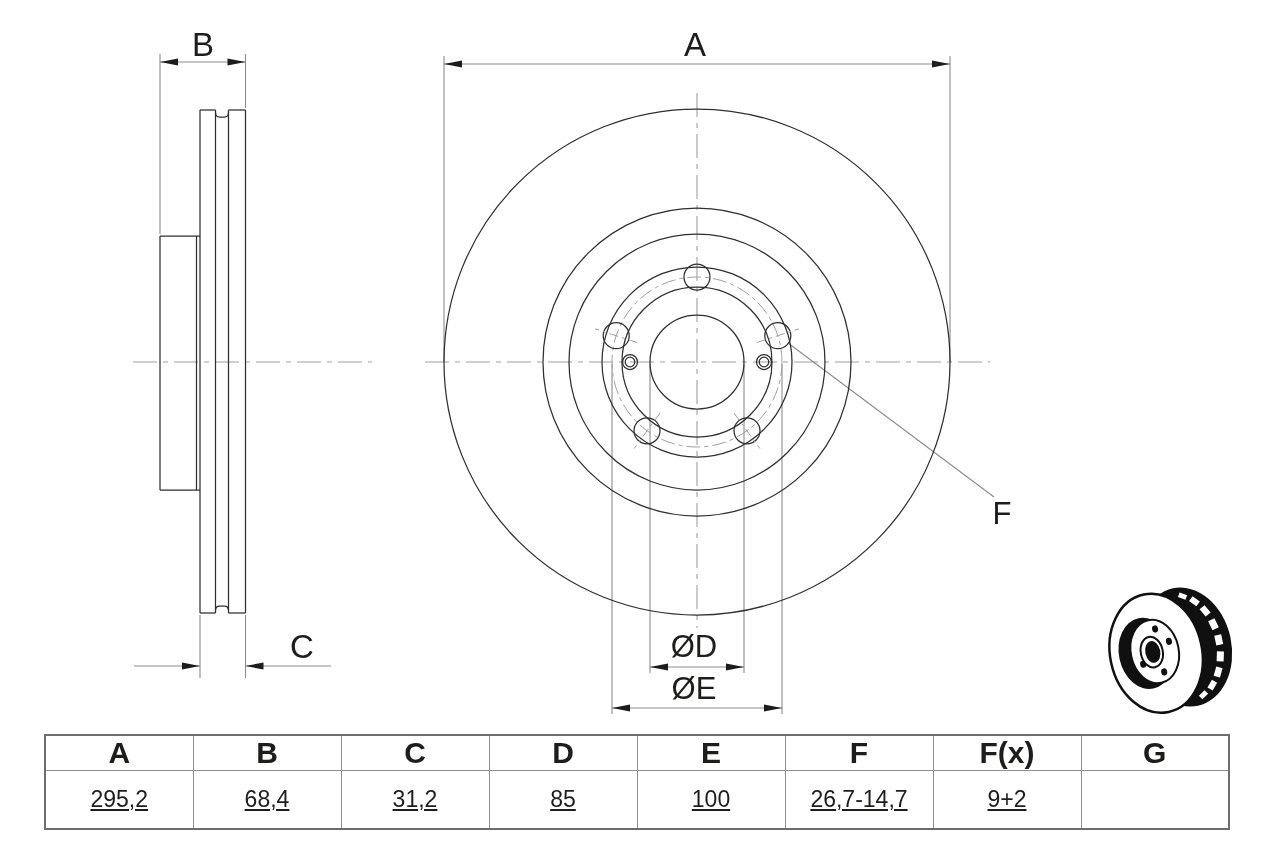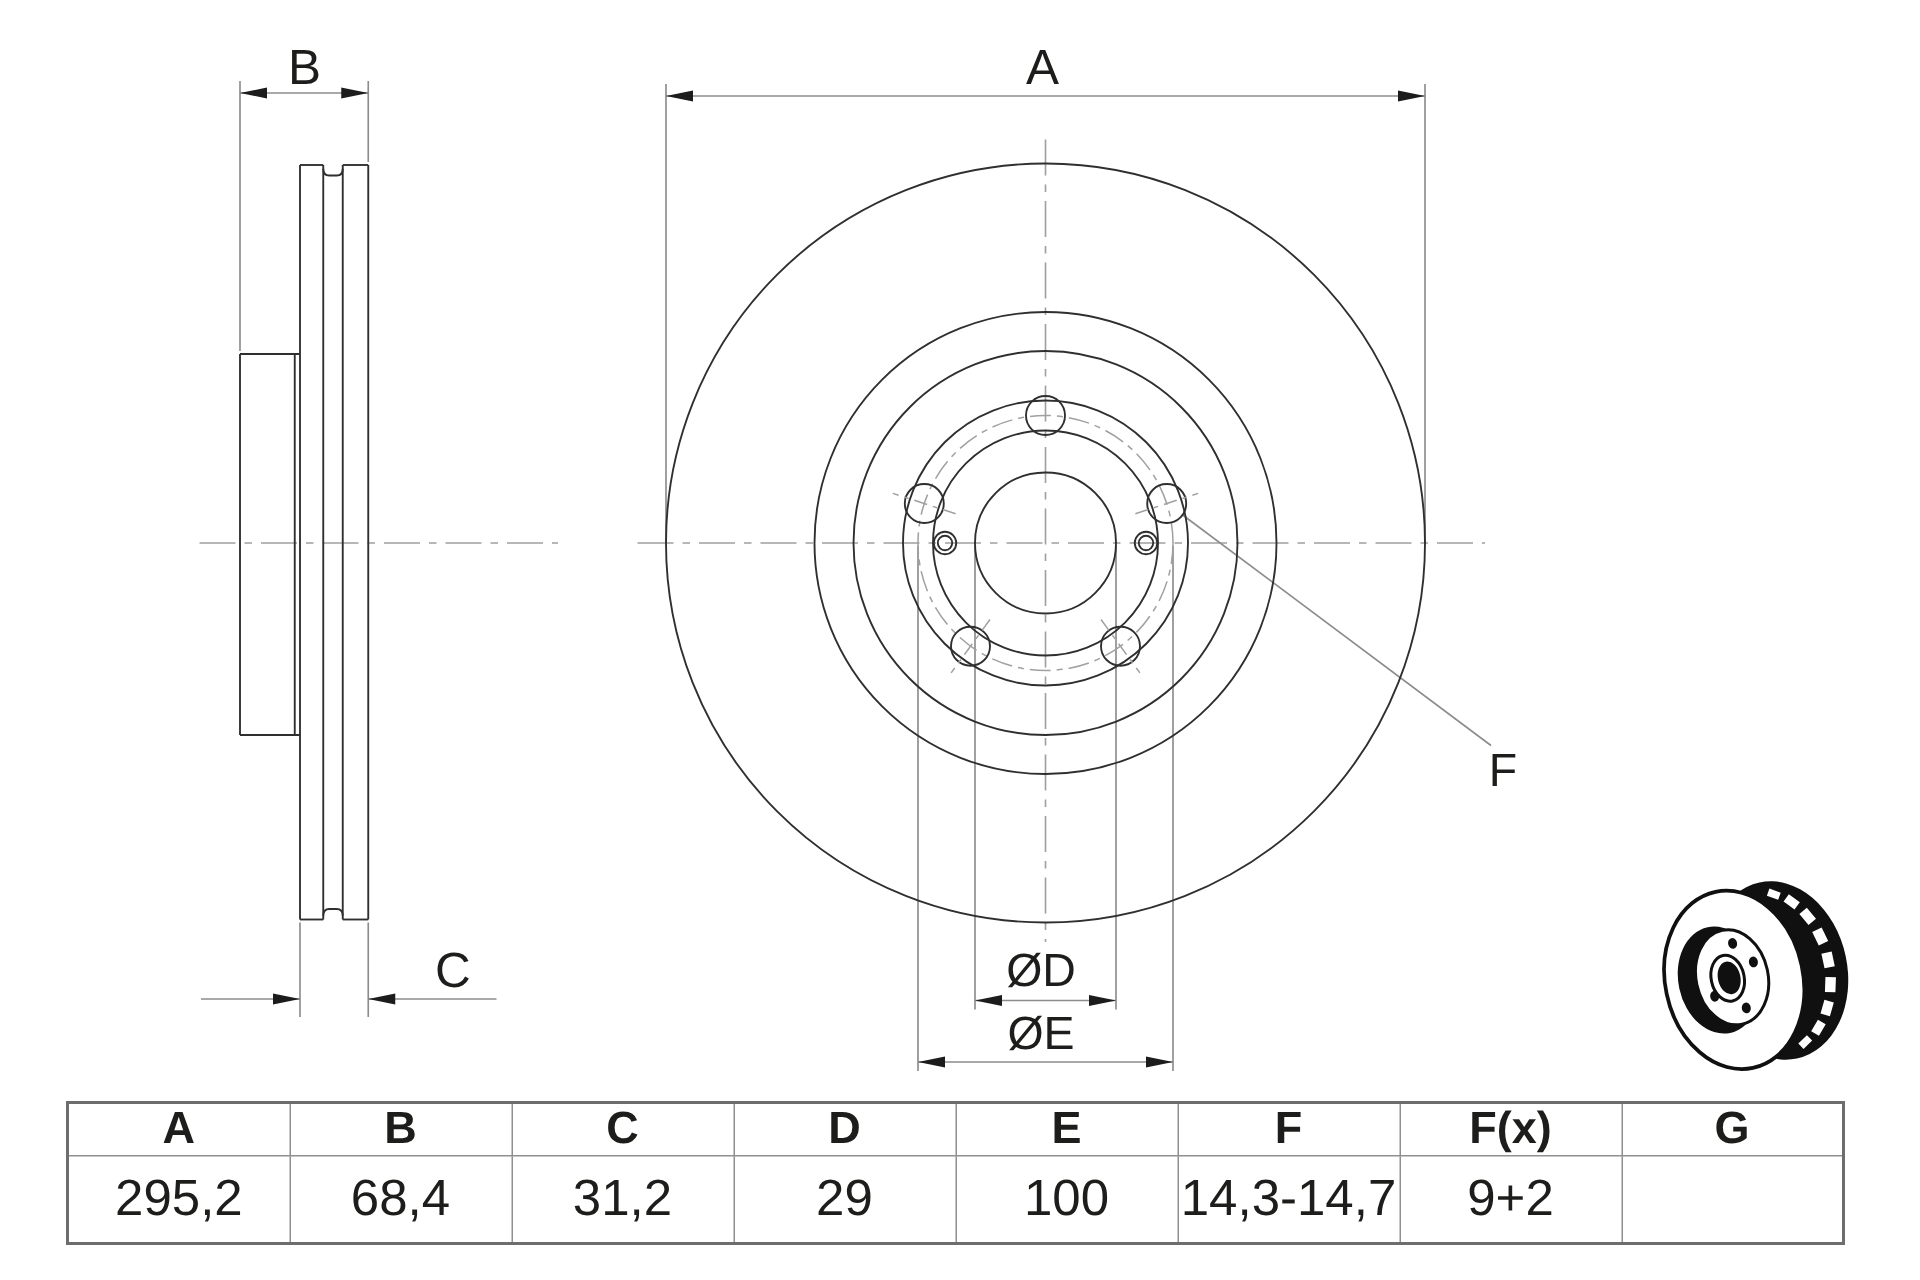--- a/index.html
+++ b/index.html
@@ -14,21 +14,21 @@
   .arrow{fill:#1c1c1c;stroke:none;}
   .dimlabel{font-family:"Liberation Sans",sans-serif;font-size:33px;fill:#1d1d1b;text-anchor:middle;}
   .dimlabel.small{font-size:31px;}
   
   .table-wrap{position:absolute;left:44px;top:734px;width:1186px;height:96px;}
   .dims-table{width:100%;height:100%;border-collapse:collapse;table-layout:fixed;
               border:2px solid #6d6d6d;}
   .dims-table th,.dims-table td{border:1.5px solid #8f8f8f;text-align:center;vertical-align:middle;
               color:#1d1d1b;padding:0;}
   .dims-table th{font-size:30px;font-weight:bold;}
-  .dims-table td{font-size:34px;font-weight:normal;}
+  .dims-table td{font-size:23px;font-weight:normal;text-decoration:underline;}
 </style>
 </head>
 <body>
 
 <div class="stage">
 
 <svg width="1280" height="853" viewBox="0 0 1280 853">
 
   <g>
     <path class="cl" d="M133,362 H372"></path>
@@ -186,23 +186,23 @@
           <th>F</th>
           <th>F(x)</th>
           <th>G</th>
         </tr>
       </thead>
       <tbody>
         <tr>
           <td>295,2</td>
           <td>68,4</td>
           <td>31,2</td>
-          <td>29</td>
+          <td>85</td>
           <td>100</td>
-          <td>14,3-14,7</td>
+          <td>26,7-14,7</td>
           <td>9+2</td>
           <td></td>
         </tr>
       </tbody>
     </table>
   </div>
 
 </div>
 
 </body></html>

